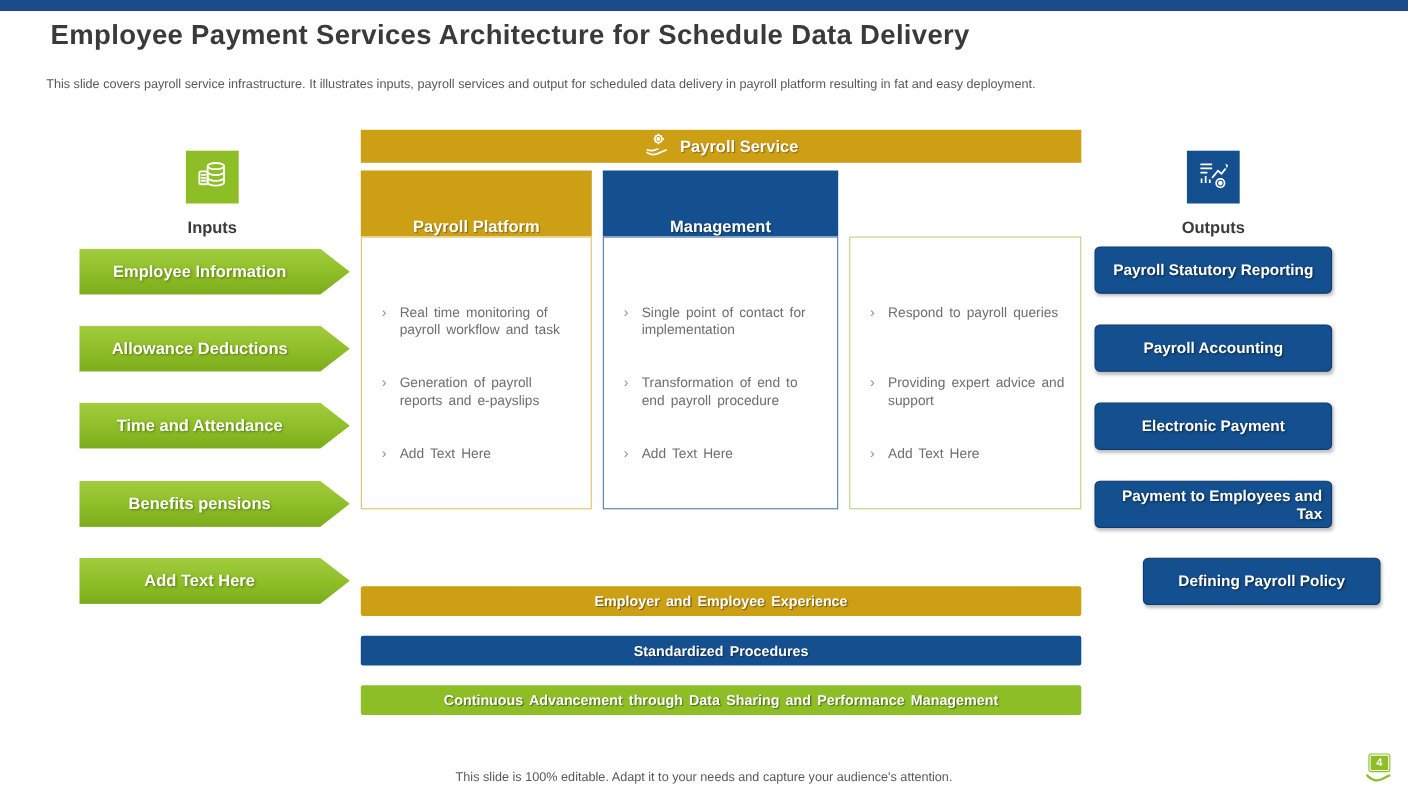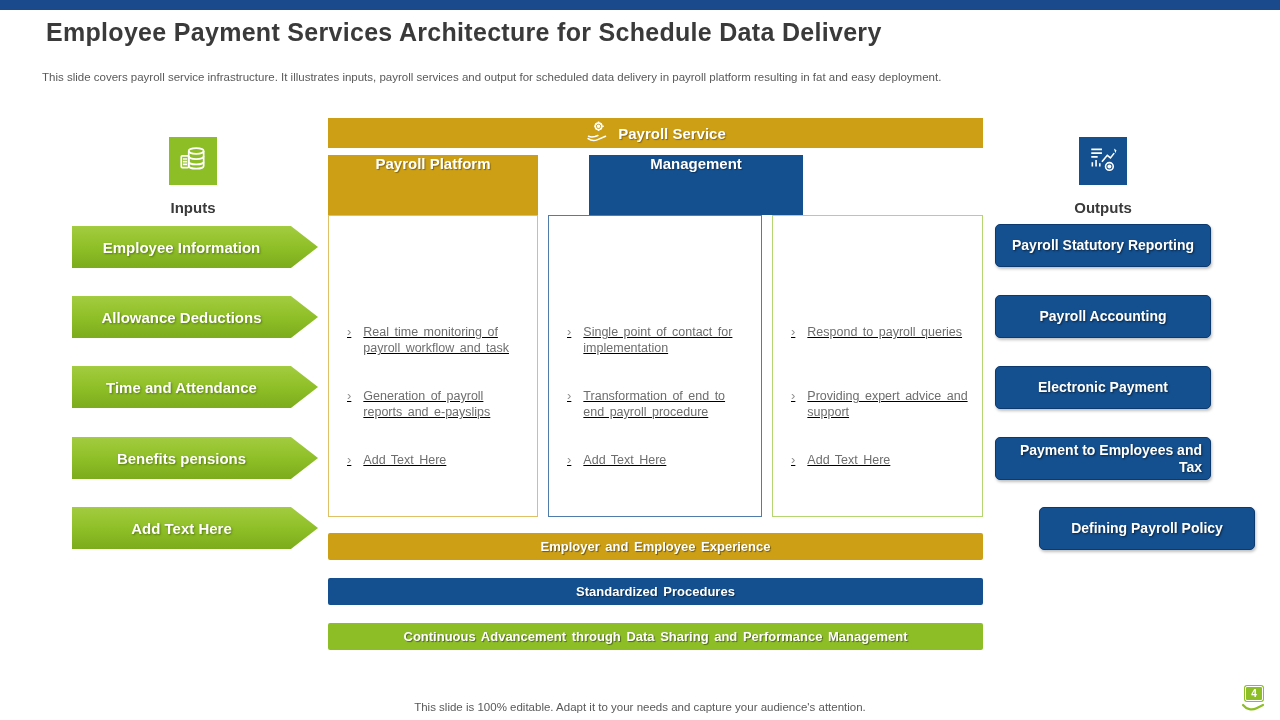--- a/index.html
+++ b/index.html
@@ -24,25 +24,25 @@
            display:flex; align-items:center; justify-content:center;
            padding-right:27px; color:#fff; font-size:15px; font-weight:bold;
            text-shadow:1px 1px 2px rgba(70,100,0,.75); text-align:center; }
 
   
   .service-bar { position:absolute; left:328px; top:118px; width:655px; height:30px; background:#cc9f14;
                  display:flex; align-items:center; justify-content:center; gap:8px;
                  color:#fff; font-size:15px; font-weight:bold; text-shadow:1px 1px 1px rgba(100,70,0,.6); }
 
   
-  .col-header { position:absolute; top:155px; height:60px; display:flex; align-items:flex-start; justify-content:center;
+  .col-header { position:absolute; top:155px; height:60px; display:flex; align-items:flex-end; justify-content:center;
                 color:#fff; font-size:15px; font-weight:bold; text-shadow:1px 1px 1px rgba(0,0,0,.35); }
-  .col-body   { position:absolute; top:215px; height:302px; background:#fff; padding:108px 10px 0 12px;text-decoration:underline; }
+  .col-body   { position:absolute; top:215px; height:248px; background:#fff; padding:60px 10px 0 12px; }
   .col-gold  { background:#cc9f14; }
-  .col-blue  { background:#14508f;margin-left:41px; }
+  .col-blue  { background:#14508f; }
   .col-green { background:#95c226; }
   .body-gold  { border:1px solid rgba(204,159,20,.65); }
   .body-blue  { border:1px solid rgba(20,80,143,.75); }
   .body-green { border:1px solid rgba(141,190,38,.65); }
 
   .slot { height:64px; }
   .bullet { display:flex; align-items:flex-start; font-size:12.5px; line-height:16px; color:#6e6e6e; word-spacing:2px; }
   .bullet::before { content:"\203A"; color:#909090; margin:0 12px 0 6px; font-size:13px; line-height:16px; }
 
   

